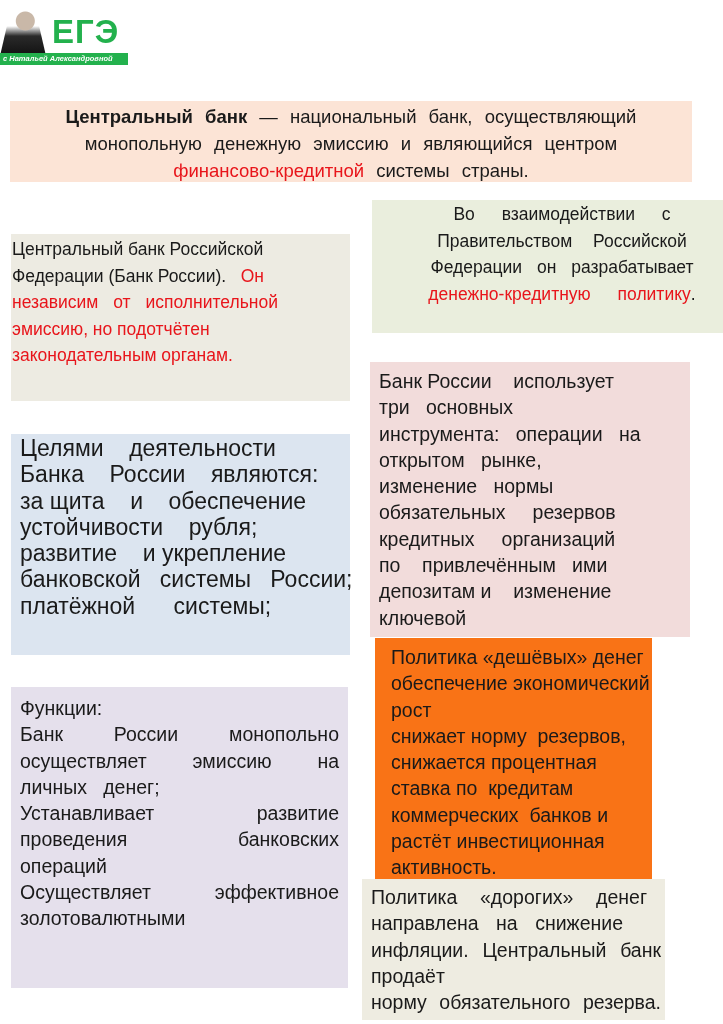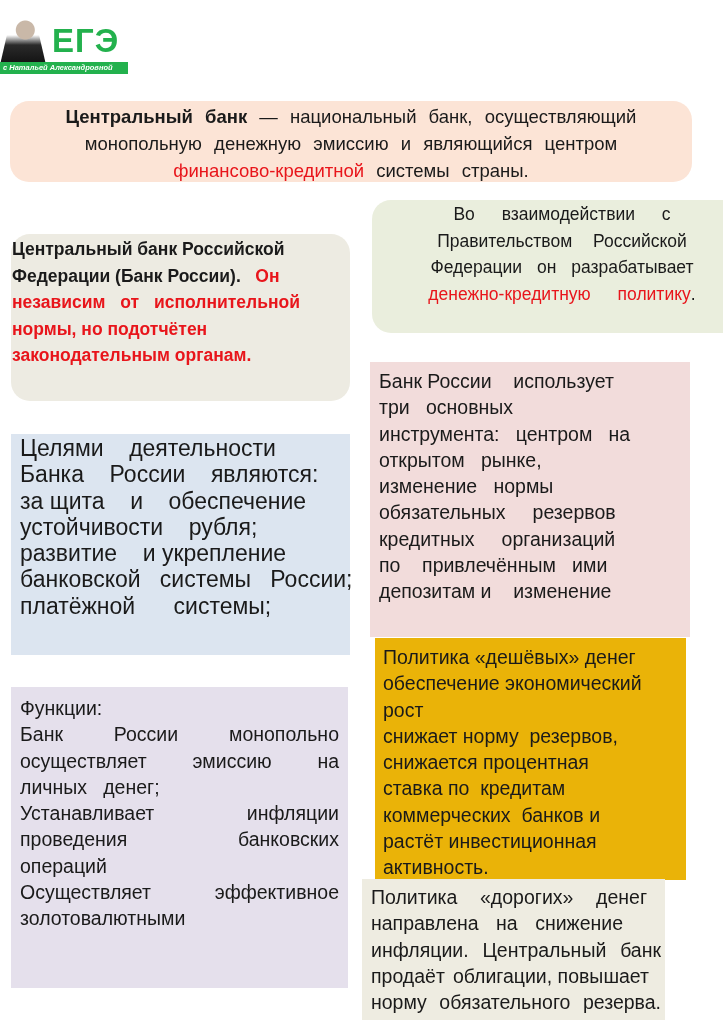--- a/index.html
+++ b/index.html
@@ -1,69 +1,69 @@
 <!DOCTYPE html>
 <html><head>
   <meta charset="utf-8">
   <style>
     html, body { margin: 0; padding: 0; }
     body {
       width: 723px; height: 1024px; background: #ffffff;
       position: relative; overflow: hidden;
       font-family: "Liberation Sans", sans-serif; color: #1a1a1a;
     }
-    .logo { position: absolute; left: 0; top: 0; width: 130px; height: 68px; margin-top: 9px; }
+    .logo { position: absolute; left: 0; top: 0; width: 130px; height: 68px; }
     .logo .photo {
       position: absolute; left: 0; top: 6px; width: 46px; height: 50px;
       background: radial-gradient(circle at 55% 30%, #c9b8a8 0 9px, transparent 10px),
                   linear-gradient(180deg, #ffffff 0%, #ffffff 40%, #2a2a2a 60%, #111 100%);
       clip-path: polygon(25% 0, 75% 0, 100% 100%, 0 100%);
     }
     .logo .brand {
       position: absolute; left: 52px; top: 15px; font-size: 33px; font-weight: bold;
       color: #23b14d; letter-spacing: 1px; line-height: 1;
     }
     .logo .tagline {
       position: absolute; left: 0; top: 53px; width: 128px; height: 12px;
       background: #23b14d; color: #ffffff; font-size: 7.5px; font-weight: bold;
       line-height: 12px; padding-left: 3px; box-sizing: border-box; white-space: nowrap; font-style: italic;
     }
     .box { position: absolute; box-sizing: border-box; }
-    .calibri { font-family: "Liberation Sans", sans-serif; border-radius: 19px; }
+    .calibri { font-family: "Liberation Sans", sans-serif; }
     .red { color: #e8151b; }
     .b1 {
       left: 10px; top: 101px; width: 682px; height: 81px; background: #fce4d6;
       font-size: 18.5px; line-height: 27px; text-align: center; padding: 2px 24px 0 24px;
       word-spacing: 7px;
     }
     .b1 .bold { font-weight: bold; }
     .b2 {
       left: 11px; top: 234px; width: 339px; height: 167px; background: #edebe2;
-      font-size: 17.5px; line-height: 26.5px; padding: 2px 2px 0 1px; text-align: justify; font-weight: bold;
+      font-size: 17.5px; line-height: 26.5px; padding: 2px 2px 0 1px; text-align: justify;
     }
     .b3 {
       left: 372px; top: 200px; width: 380px; height: 133px; background: #eaeedd;
       font-size: 17.5px; line-height: 26.5px; padding: 1px 4px 0 4px; text-align: center;
       word-spacing: 4px;
     }
     .b4 {
       left: 370px; top: 350px; width: 320px; height: 275px; background: #f2dcdb;
       font-size: 19.5px; line-height: 26.3px; padding: 6px 8px 0 9px; margin-top: 12px;
     }
     .b5 {
       left: 11px; top: 434px; width: 339px; height: 221px; background: #dce5f0;
       font-size: 23px; line-height: 26.3px; padding: 1px 4px 0 9px;
     }
     .b6 {
       left: 11px; top: 687px; width: 337px; height: 301px; background: #e5e0ec;
       font-size: 19.5px; line-height: 26.3px; padding: 8px 9px 0 9px;
     }
     .b7 {
-      left: 375px; top: 638px; width: 311px; height: 242px; background: #eab308;
-      font-size: 19.5px; line-height: 26.3px; padding: 6px 4px 0 8px;
+      left: 375px; top: 638px; width: 277px; height: 242px; background: #f97316;
+      font-size: 19.5px; line-height: 26.3px; padding: 6px 4px 0 16px;
     }
     .b8 {
       left: 362px; top: 879px; width: 303px; height: 141px; background: #eeece1;
       font-size: 19.5px; line-height: 26.3px; padding: 5px 4px 0 9px;
     }
     .line { display: block; white-space: pre; }
     .just { display: flex; justify-content: space-between; white-space: nowrap; text-align: right; }
   </style>
 </head>
 <body>
@@ -80,41 +80,42 @@
   <span class="red">финансово-кредитной</span>
   <span>системы страны.</span>
 </div>
 
 <div class="box b2 calibri">
   <div class="just">
       <span>Центральный банк Российской</span>
     </div>
   <div><span>Федерации (Банк России).</span>&nbsp;&nbsp;&nbsp;<span class="red">Он</span></div>
   <div class="red" style="word-spacing:10px">независим от исполнительной</div>
-  <div class="red">нормы, но подотчётен</div>
+  <div class="red">эмиссию, но подотчётен</div>
   <div class="red">законодательным органам.</div>
 </div>
 
 <div class="box b3 calibri">
   <div style="word-spacing:22px">Во взаимодействии с</div>
   <div style="word-spacing:16px">Правительством Российской</div>
   <div style="word-spacing:10px">Федерации он разрабатывает</div>
   <div><span class="red" style="word-spacing:22px">денежно-кредитную политику</span><span>.</span></div>
 </div>
 
 <div class="box b4">
   <span class="line">Банк России    использует</span>
   <span class="line">три   основных</span>
-  <span class="line">инструмента:   центром   на</span>
+  <span class="line">инструмента:   операции   на</span>
   <span class="line">открытом   рынке,</span>
   <span class="line">изменение   нормы</span>
   <span class="line">обязательных     резервов</span>
   <span class="line">кредитных     организаций</span>
   <span class="line">по    привлечённым   ими</span>
   <span class="line">депозитам и    изменение</span>
+  <span class="line">ключевой</span>
 </div>
 
 <div class="box b5">
   <span class="line">Целями    деятельности</span>
   <span class="line">Банка    России    являются:</span>
   <span class="line">за щита    и    обеспечение</span>
   <span class="line">устойчивости    рубля;</span>
   <span class="line">развитие    и укрепление</span>
   <span class="line">банковской   системы   России;</span>
   <span class="line">платёжной      системы;</span>
@@ -130,21 +131,21 @@
       <span>монопольно</span>
     </div>
   <div class="just">
       <span>осуществляет</span>
       <span>эмиссию</span>
       <span>на</span>
     </div>
   <span class="line">личных   денег;</span>
   <div class="just">
       <span>Устанавливает</span>
-      <span>инфляции</span>
+      <span>развитие</span>
     </div>
   <div class="just">
       <span>проведения</span>
       <span>банковских</span>
     </div>
   <span class="line">операций</span>
   <div class="just">
       <span>Осуществляет</span>
       <span>эффективное</span>
     </div>
@@ -174,20 +175,19 @@
       <span>на</span>
       <span>снижение</span>
     </div>
   <div class="just">
       <span>инфляции.</span>
       <span>Центральный</span>
       <span>банк</span>
     </div>
   <div class="just" style="padding-right:12px">
       <span>продаёт</span>
-      <span>облигации, повышает</span>
     </div>
   <div class="just">
       <span>норму</span>
       <span>обязательного</span>
       <span>резерва.</span>
     </div>
 </div>
 
 </body></html>

